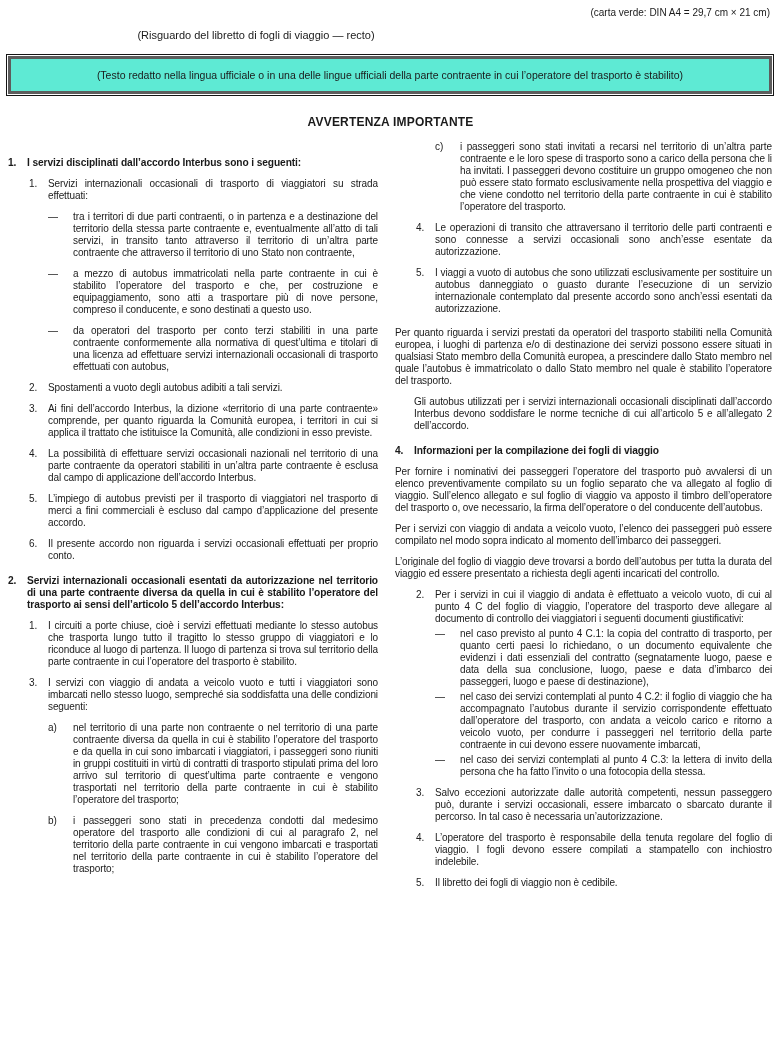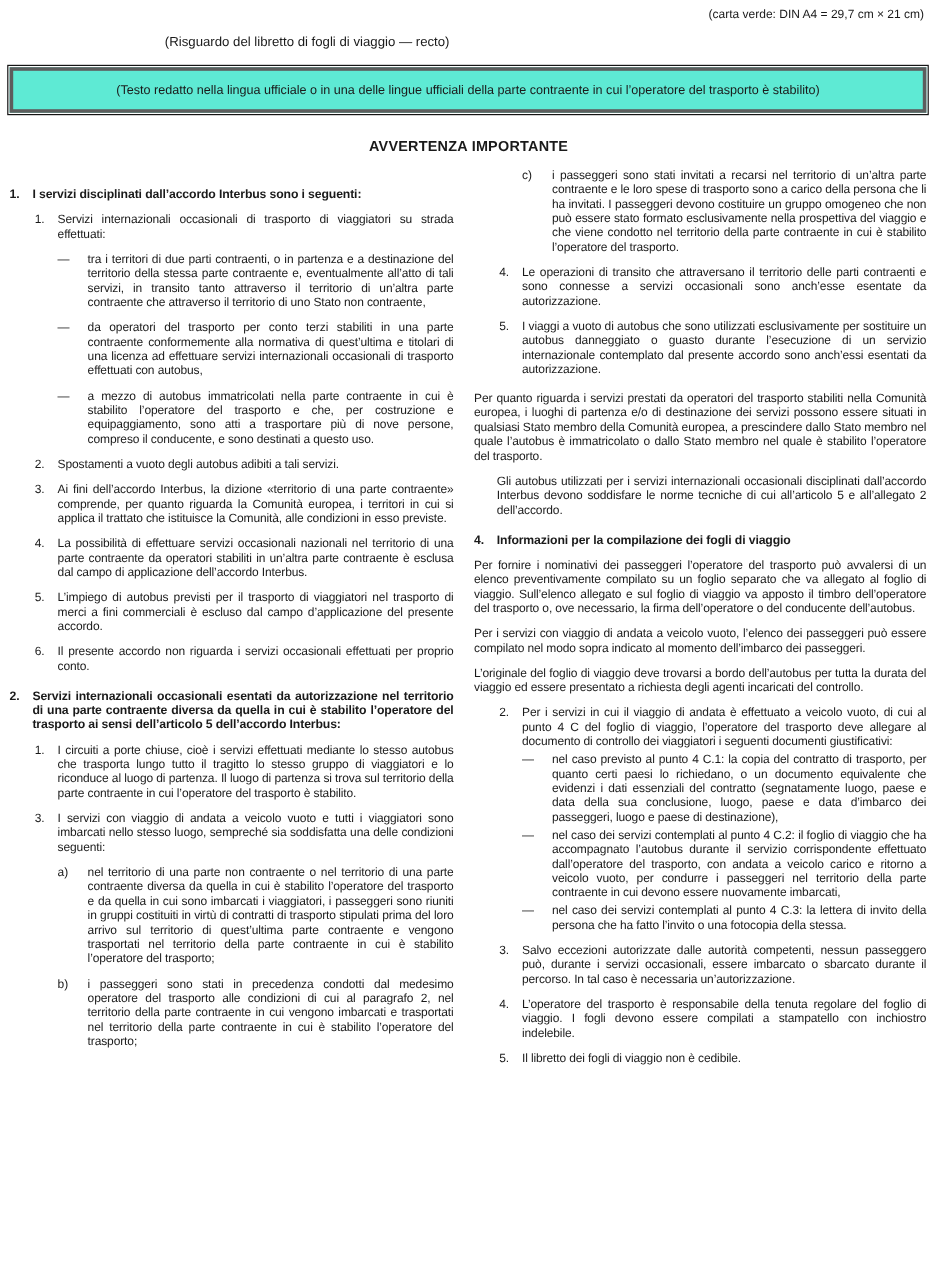--- a/index.html
+++ b/index.html
@@ -48,22 +48,22 @@
   <div class="recto-note">(Risguardo del libretto di fogli di viaggio — recto)</div>
   <div class="lang-box">
     <div class="lang-box-inner">(Testo redatto nella lingua ufficiale o in una delle lingue ufficiali della parte contraente in cui l’operatore del trasporto è stabilito)</div>
   </div>
   <div class="page-title">AVVERTENZA IMPORTANTE</div>
   <div class="cols">
     <div class="col left" id="col-left">
         <div class="blk t-section"><span class="mk">1.</span><span>I servizi disciplinati dall’accordo Interbus sono i seguenti:</span></div>
         <div class="blk t-item"><span class="mk">1.</span><span>Servizi internazionali occasionali di trasporto di viaggiatori su strada effettuati:</span></div>
         <div class="blk t-sub"><span class="mk">—</span><span>tra i territori di due parti contraenti, o in partenza e a destinazione del territorio della stessa parte contraente e, eventualmente all’atto di tali servizi, in transito tanto attraverso il territorio di un’altra parte contraente che attraverso il territorio di uno Stato non contraente,</span></div>
+        <div class="blk t-sub"><span class="mk">—</span><span>a mezzo di autobus immatricolati nella parte contraente in cui è stabilito l’operatore del trasporto e che, per costruzione e equipaggiamento, sono atti a trasportare più di nove persone, compreso il conducente, e sono destinati a questo uso.</span></div>
         <div class="blk t-sub"><span class="mk">—</span><span>da operatori del trasporto per conto terzi stabiliti in una parte contraente conformemente alla normativa di quest’ultima e titolari di una licenza ad effettuare servizi internazionali occasionali di trasporto effettuati con autobus,</span></div>
-        <div class="blk t-sub"><span class="mk">—</span><span>a mezzo di autobus immatricolati nella parte contraente in cui è stabilito l’operatore del trasporto e che, per costruzione e equipaggiamento, sono atti a trasportare più di nove persone, compreso il conducente, e sono destinati a questo uso.</span></div>
         <div class="blk t-item"><span class="mk">2.</span><span>Spostamenti a vuoto degli autobus adibiti a tali servizi.</span></div>
         <div class="blk t-item"><span class="mk">3.</span><span>Ai fini dell’accordo Interbus, la dizione «territorio di una parte contraente» comprende, per quanto riguarda la Comunità europea, i territori in cui si applica il trattato che istituisce la Comunità, alle condizioni in esso previste.</span></div>
         <div class="blk t-item"><span class="mk">4.</span><span>La possibilità di effettuare servizi occasionali nazionali nel territorio di una parte contraente da operatori stabiliti in un’altra parte contraente è esclusa dal campo di applicazione dell’accordo Interbus.</span></div>
         <div class="blk t-item"><span class="mk">5.</span><span>L’impiego di autobus previsti per il trasporto di viaggiatori nel trasporto di merci a fini commerciali è escluso dal campo d’applicazione del presente accordo.</span></div>
         <div class="blk t-item"><span class="mk">6.</span><span>Il presente accordo non riguarda i servizi occasionali effettuati per proprio conto.</span></div>
         <div class="blk t-section"><span class="mk">2.</span><span>Servizi internazionali occasionali esentati da autorizzazione nel territorio di una parte contraente diversa da quella in cui è stabilito l’operatore del trasporto ai sensi dell’articolo 5 dell’accordo Interbus:</span></div>
         <div class="blk t-item"><span class="mk">1.</span><span>I circuiti a porte chiuse, cioè i servizi effettuati mediante lo stesso autobus che trasporta lungo tutto il tragitto lo stesso gruppo di viaggiatori e lo riconduce al luogo di partenza. Il luogo di partenza si trova sul territorio della parte contraente in cui l’operatore del trasporto è stabilito.</span></div>
         <div class="blk t-item"><span class="mk">3.</span><span>I servizi con viaggio di andata a veicolo vuoto e tutti i viaggiatori sono imbarcati nello stesso luogo, sempreché sia soddisfatta una delle condizioni seguenti:</span></div>
         <div class="blk t-sub"><span class="mk">a)</span><span>nel territorio di una parte non contraente o nel territorio di una parte contraente diversa da quella in cui è stabilito l’operatore del trasporto e da quella in cui sono imbarcati i viaggiatori, i passeggeri sono riuniti in gruppi costituiti in virtù di contratti di trasporto stipulati prima del loro arrivo sul territorio di quest’ultima parte contraente e vengono trasportati nel territorio della parte contraente in cui è stabilito l’operatore del trasporto;</span></div>
         <div class="blk t-sub"><span class="mk">b)</span><span>i passeggeri sono stati in precedenza condotti dal medesimo operatore del trasporto alle condizioni di cui al paragrafo 2, nel territorio della parte contraente in cui vengono imbarcati e trasportati nel territorio della parte contraente in cui è stabilito l’operatore del trasporto;</span></div>

